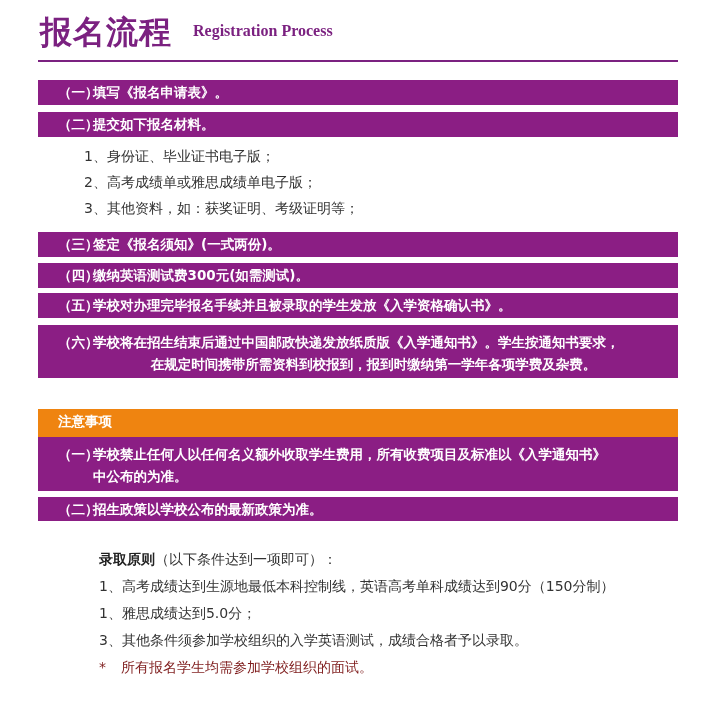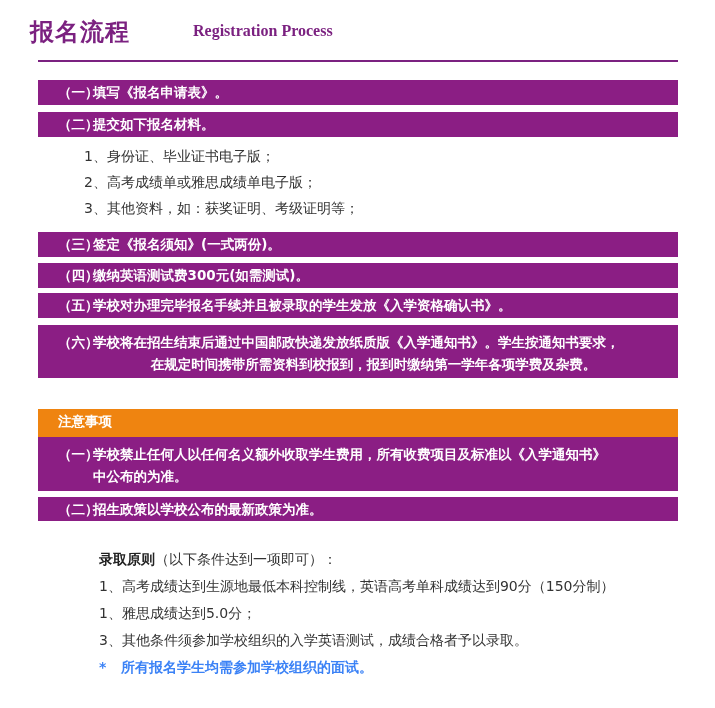--- a/index.html
+++ b/index.html
@@ -1,38 +1,38 @@
 <!DOCTYPE html>
 <html><head>
 <meta charset="utf-8">
 <style>
   html, body { margin: 0; padding: 0; background: #ffffff; }
   body { width: 715px; height: 708px; position: relative; overflow: hidden;
          font-family: "DejaVu Sans", "Liberation Sans", sans-serif; }
-  .title-cn { position: absolute; left: 30px; top: 8px; font-size: 24px; font-weight: bold;
+  .title-cn { position: absolute; left: 40px; top: 8px; font-size: 32px; font-weight: bold;
               color: #7b2180; letter-spacing: 1px; line-height: 48px; }
   .title-en { position: absolute; left: 193px; top: 16px; font-size: 16px; font-weight: bold;
               color: #7b2180; font-family: Liberation Serif, serif; line-height: 30px; }
   .title-rule { position: absolute; left: 38px; top: 60px; width: 640px; height: 2px; background: #7b2180; }
   .bar { position: absolute; left: 38px; width: 640px; background: #8b1e84; color: #ffffff;
          font-size: 13.5px; font-weight: bold; box-sizing: border-box; }
   .bar .row { display: flex; }
   .bar .num { flex: 0 0 auto; width: 55px; padding-left: 20px; box-sizing: border-box; white-space: nowrap; }
   .bar .txt { flex: 1 1 auto; padding-right: 24px; }
   .bar.single { height: 25px; line-height: 25px; }
   .bar.multi { padding-top: 6px; line-height: 22px; }
   .bar.orange { background: #ef8410; }
   .bar.orange .txt { padding-left: 20px; }
   .list { position: absolute; left: 83px; font-size: 14px; color: #333333; line-height: 26px; margin: 1px; padding: 0; list-style: none; }
   .list li { white-space: nowrap; }
   .rules { position: absolute; left: 83px; top: 530px; font-size: 14px; color: #333333; line-height: 27px; margin: 16px; padding: 0; list-style: none; }
   .rules li { white-space: nowrap; }
   .rules .indent { padding-left: 22px; }
   .rules b { color: #222222; }
-  .rules .star { font-weight: bold; color: #3b82f6; }
+  .rules .star { font-weight: normal; color: #7f1d1d; }
   .rules .star .mark { display: inline-block; width: 22px; }
 </style>
 </head>
 <body>
 
 <div class="title-cn">报名流程</div>
 <div class="title-en">Registration Process</div>
 <div class="title-rule"></div>
 
 <div class="bar single" style="top:80px;">

